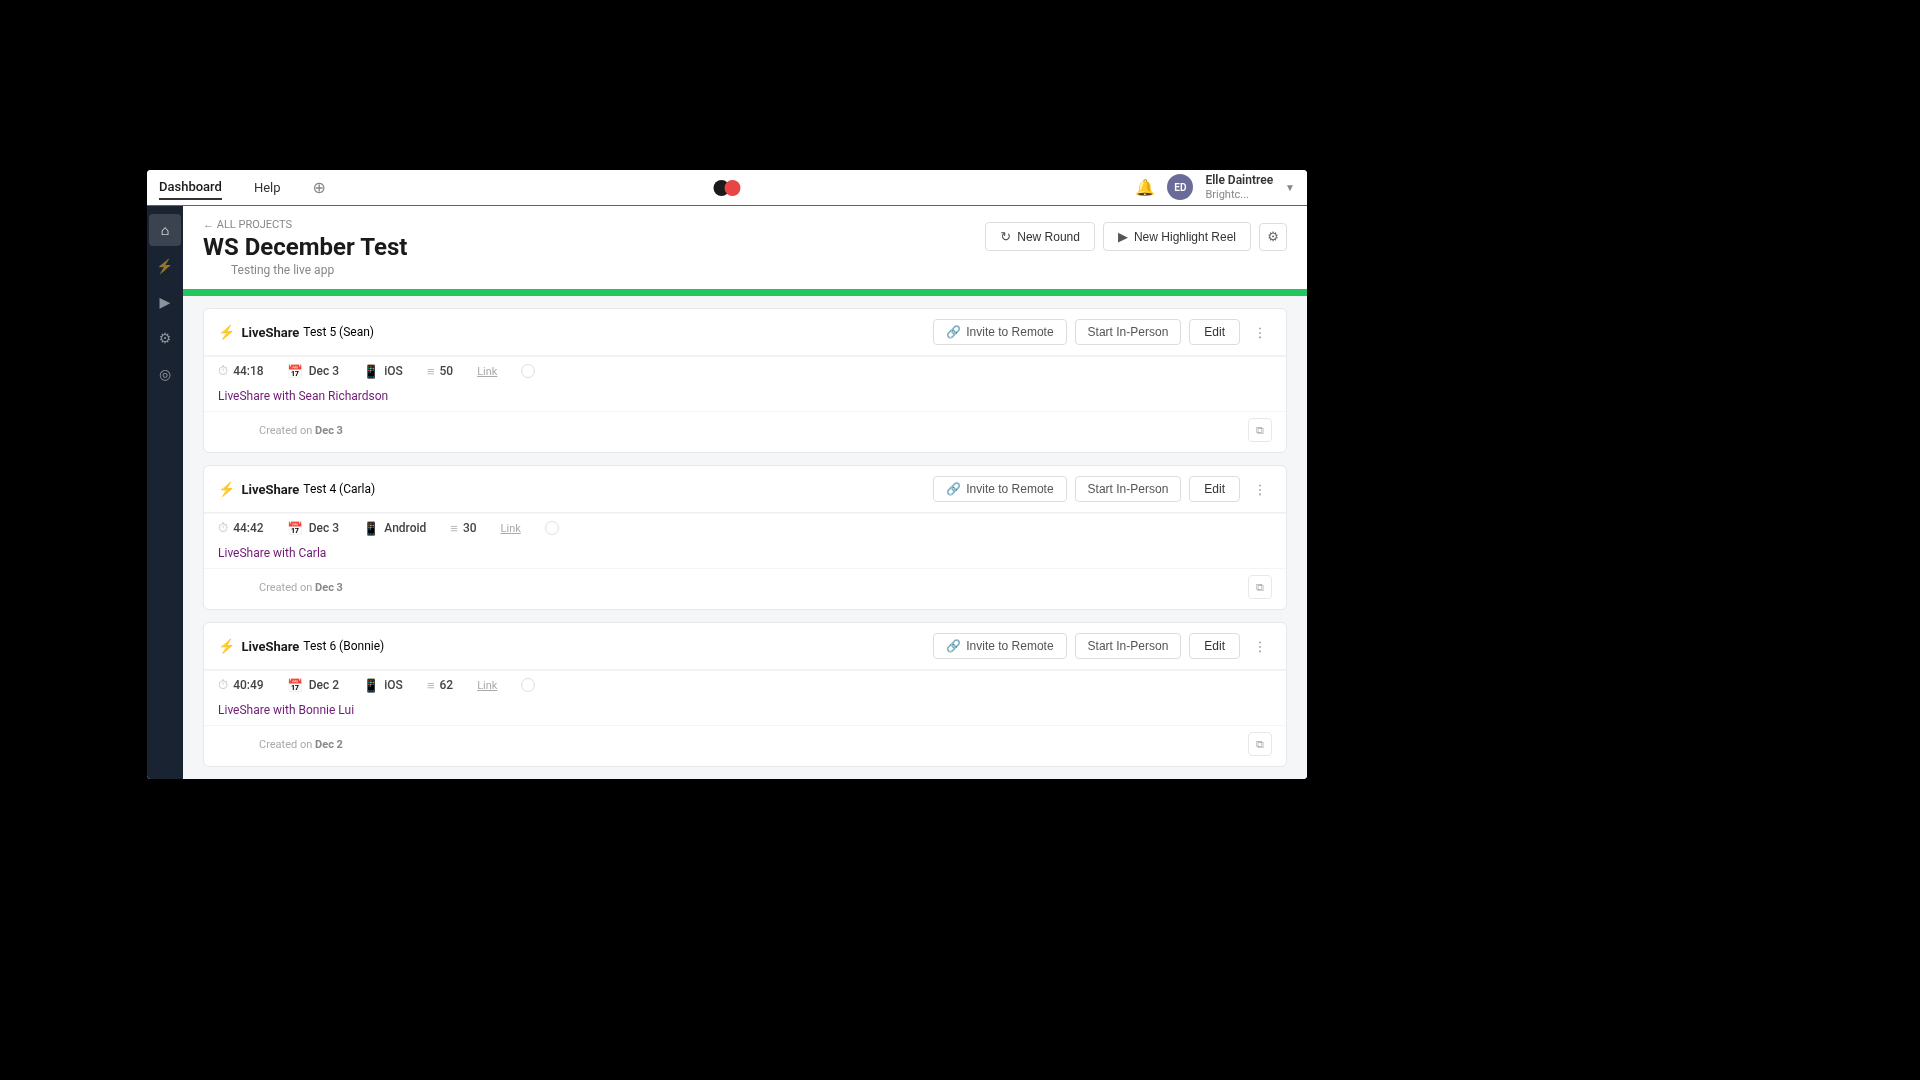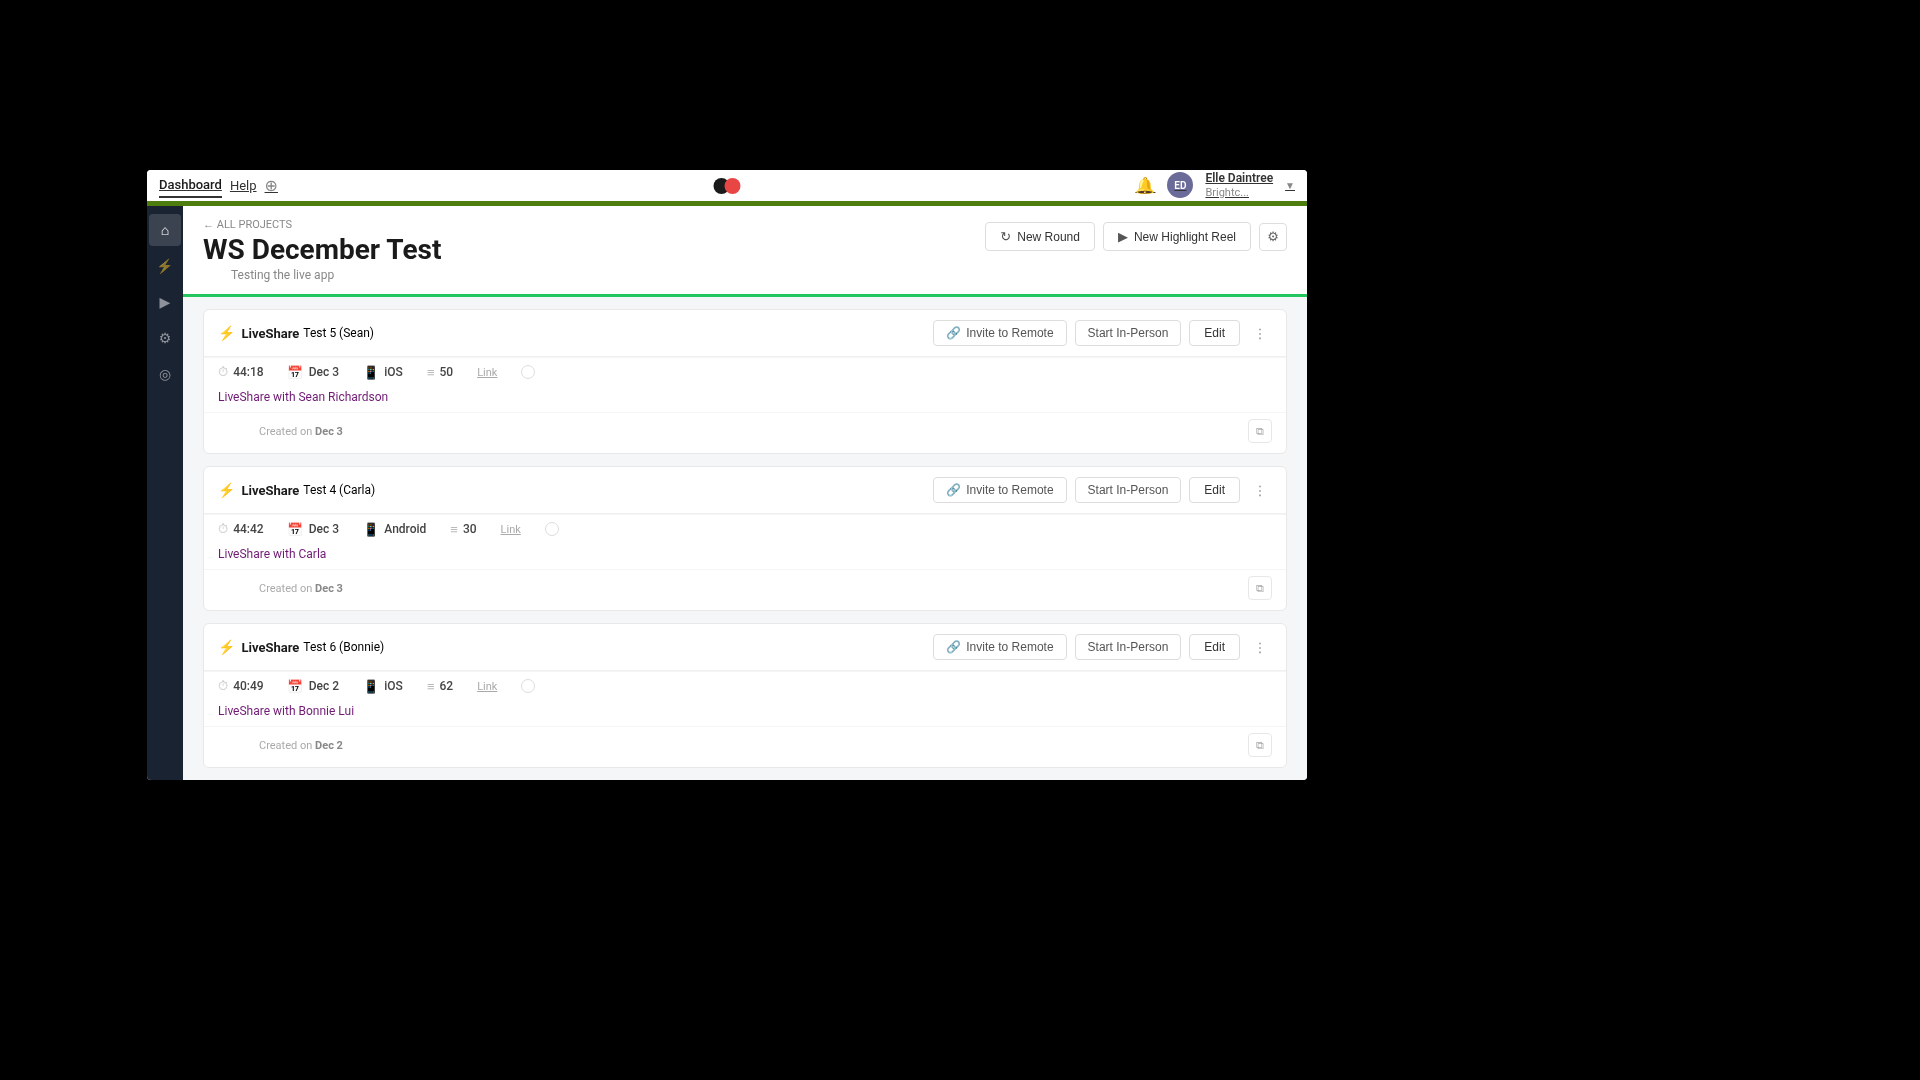--- a/index.html
+++ b/index.html
@@ -18,25 +18,24 @@
       border-radius: 4px;
       overflow: hidden;
       box-shadow: 0 2px 20px rgba(0,0,0,0.15);
     }
 
     
     .top-nav {
       display: flex;
       align-items: center;
       background: #fff;
-      border-bottom: 5px solid #4d7c0f;
+      border-bottom: 1px solid #4d7c0f;
       height: 36px;
       padding: 0 12px;
-      gap: 8px;
-      text-decoration: underline;
+      gap: 32px;
     }
     .top-nav-item {
       font-size: 13px;
       color: #333;
       cursor: pointer;
       padding: 4px 0;
     }
     .top-nav-item.active {
       color: #1a1a1a;
       font-weight: 500;
@@ -111,34 +110,34 @@
     .content {
       flex: 1;
       background: #f5f6f7;
       padding: 0;
     }
 
     
     .project-header {
       background: #fff;
       padding: 12px 20px 12px 20px;
-      border-bottom: 3px solid #22c55e;
+      border-bottom: 7px solid #22c55e;
       display: flex;
       align-items: flex-start;
       justify-content: space-between;
       gap: 18px;
     }
     .project-header-left {}
     .breadcrumb {
       font-size: 11px;
       color: #888;
       margin-bottom: 2px;
     }
     .project-title {
-      font-size: 28px;
+      font-size: 24px;
       font-weight: 700;
       color: #1a1a1a;
     }
     .project-subtitle {
       font-size: 12px;
       color: #888;
       margin-top: 2px;
       margin-left: 28px;
     }
     .project-actions {

